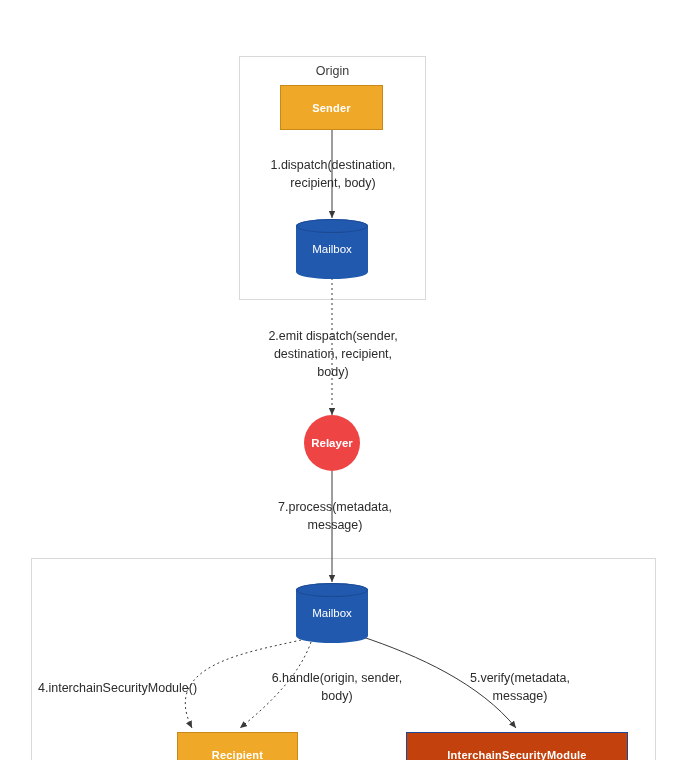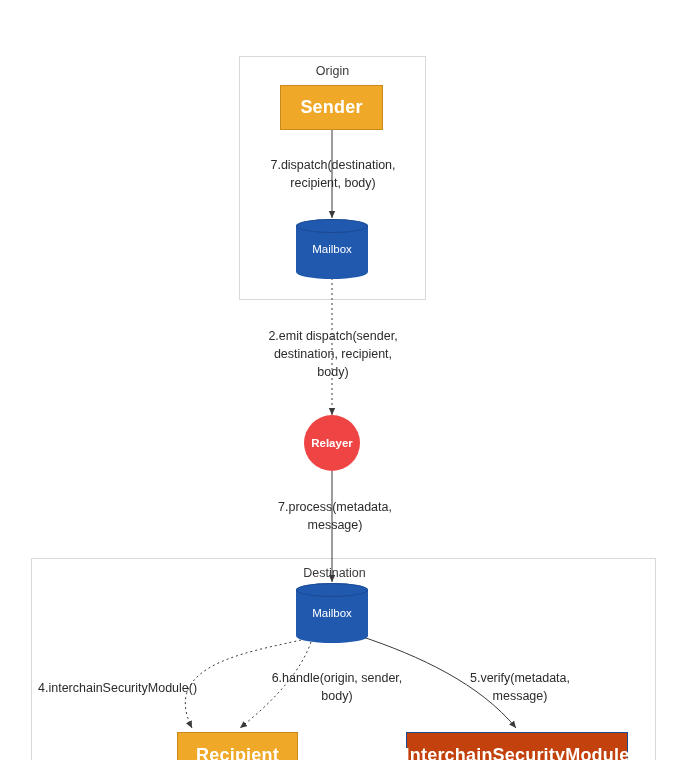--- a/index.html
+++ b/index.html
@@ -31,21 +31,21 @@
     text-align: center;
     white-space: nowrap;
   }
   .node-rect {
     position: absolute;
     box-sizing: border-box;
     display: flex;
     align-items: center;
     justify-content: center;
     color: #ffffff;
-    font-size: 18px;
+    font-size: 11px;
     font-weight: bold;
     letter-spacing: 0.2px;
   }
   .rect-orange {
     background: #f0a828;
     border: 1px solid #c9881a;
   }
   .rect-blue {
     background: #c2410c;
     border: 1px solid #1b4a93;
@@ -132,21 +132,20 @@
 </style>
 </head>
 <body>
 
 <div id="canvas">
 
   <div class="group-box" style="left:239px; top:12px; width:187px; height:244px;"></div>
   <div class="group-label" style="left:239px; top:20px; width:187px;">Origin</div>
 
   <div class="group-box" style="left:31px; top:514px; width:625px; height:240px;"></div>
-  <div class="group-label" style="left:241px; top:522px; width:187px;">Destination</div>
 
   <svg class="edges" viewBox="0 0 683 760">
     <defs>
       <marker id="arrow" markerWidth="9" markerHeight="9" refX="7" refY="3.2" orient="auto" markerUnits="strokeWidth">
         <path d="M0,0 L7,3.2 L0,6.4 z" fill="#3a3a3a"></path>
       </marker>
       <marker id="arrowdot" markerWidth="9" markerHeight="9" refX="7" refY="3.2" orient="auto" markerUnits="strokeWidth">
         <path d="M0,0 L7,3.2 L0,6.4 z" fill="#3a3a3a"></path>
       </marker>
     </defs>
@@ -190,21 +189,21 @@
 
   <div class="node-rect rect-orange" style="left:177px; top:688px; width:121px; height:46px;">
     <span>Recipient</span>
   </div>
 
   <div class="node-rect rect-blue" style="left:406px; top:688px; width:222px; height:46px;">
     <span>InterchainSecurityModule</span>
   </div>
 
   <div class="edge-label" style="left:240px; top:112px; width:186px;">
-    <div>7.dispatch(destination,</div>
+    <div>1.dispatch(destination,</div>
     <div>recipient, body)</div>
   </div>
 
   <div class="edge-label" style="left:238px; top:283px; width:190px;">
     <div>2.emit dispatch(sender,</div>
     <div>destination, recipient,</div>
     <div>body)</div>
   </div>
 
   <div class="edge-label" style="left:245px; top:454px; width:180px;">

